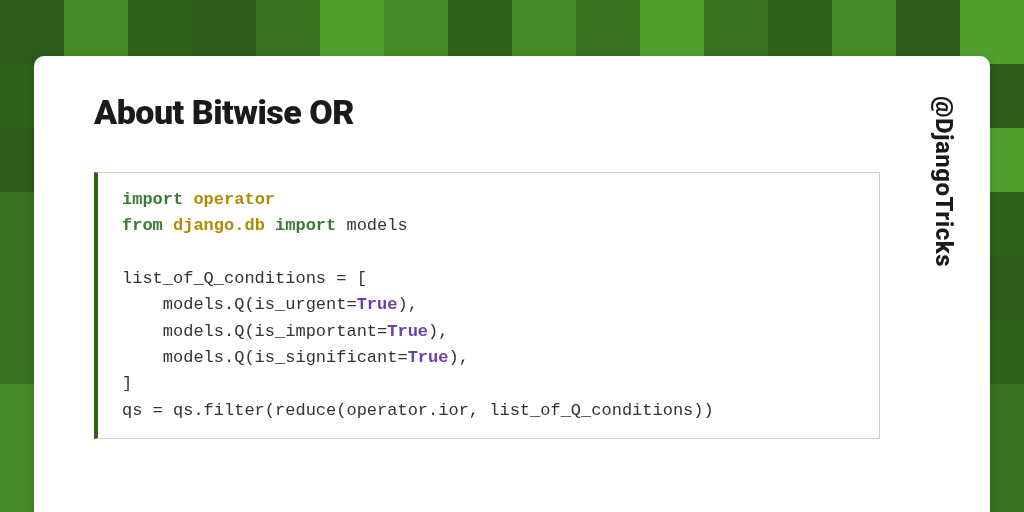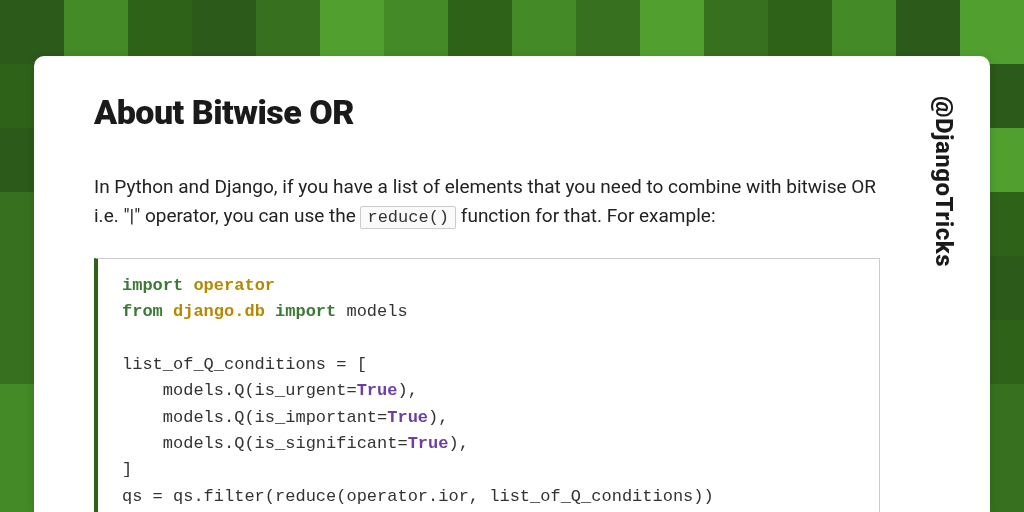--- a/index.html
+++ b/index.html
@@ -208,25 +208,20 @@
     <div class="g4"></div>
     <div class="g2"></div>
     <div class="g0"></div>
     <div class="g3"></div>
     <div class="g1"></div>
   </div>
 
 <div class="card">
   <div class="handle">@DjangoTricks</div>
   <h1 class="title">About Bitwise OR</h1>
-  <p class="intro">
-    <span>In Python and Django, if you have a list of elements that you need to combine with bitwise OR i.e. "|" operator, you can use the </span>
-    <code class="inline-code">reduce()</code>
-    <span> function for that. For example:</span>
-  </p>
   <div class="codeblock"><span class="kw">import</span> <span class="nm">operator</span>
 <span class="kw">from</span> <span class="nm">django.db</span> <span class="kw">import</span><span> models</span>
 <span></span>
 <span>list_of_Q_conditions = [</span>
 <span>    models.Q(is_urgent=</span><span class="bool">True</span><span>),</span>
 <span>    models.Q(is_important=</span><span class="bool">True</span><span>),</span>
 <span>    models.Q(is_significant=</span><span class="bool">True</span><span>),</span>
 <span>]</span>
 <span>qs = qs.filter(reduce(operator.ior, list_of_Q_conditions))</span></div>
 </div>

